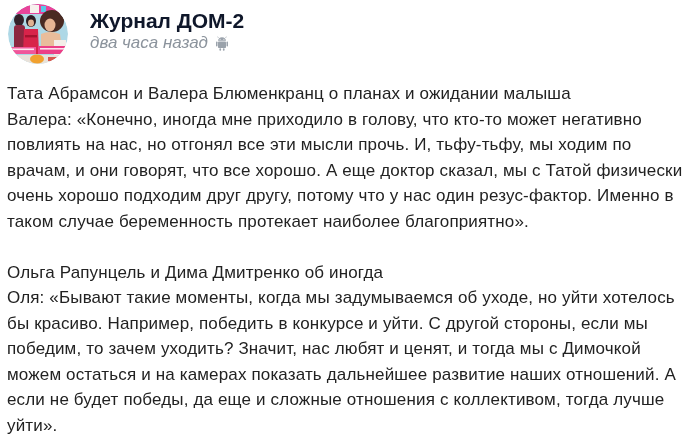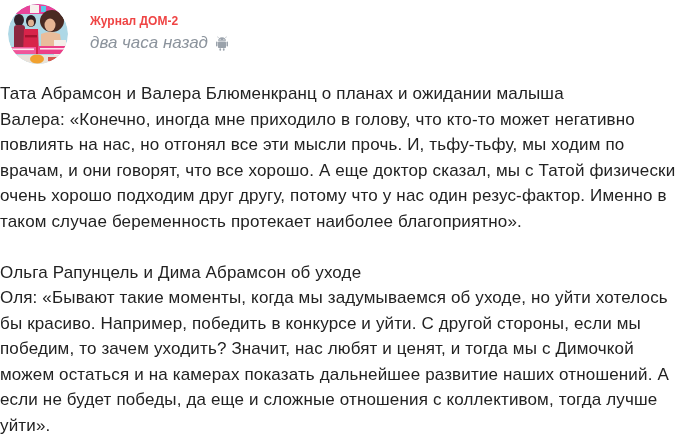--- a/index.html
+++ b/index.html
@@ -31,23 +31,23 @@
     width: 60px;
     height: 60px;
     border-radius: 50%;
     overflow: hidden;
     cursor: pointer;
   }
   .author {
     position: absolute;
     top: 10px;
     left: 90px;
-    font-size: 12px;
+    font-size: 21px;
     font-weight: bold;
-    color: #ef4444;
+    color: #0f172a;
     line-height: 22px;
     cursor: pointer;
     white-space: nowrap;
   }
   .meta-row {
     position: absolute;
     top: 32px;
     left: 90px;
     display: flex;
     align-items: center;
@@ -64,20 +64,21 @@
     margin-left: 7px;
     display: inline-block;
     width: 14px;
     height: 15px;
   }
   .post-text {
     position: absolute;
     top: 81px;
     left: 0;
     width: 687px;
+    padding-left: 7px;
     font-size: 17px;
     line-height: 25.5px;
     letter-spacing: 0.15px;
     color: #222222;
   }
   .section-2 {
     margin-top: 25.5px;
   }
   .section-heading, .section-quote {
     color: #222222;
@@ -144,18 +145,18 @@
     </div>
 
   </div>
 
   <div class="post-text">
     <div class="section section-1">
       <div class="section-heading">Тата Абрамсон и Валера Блюменкранц о планах и ожидании малыша</div>
       <div class="section-quote">Валера: «Конечно, иногда мне приходило в голову, что кто-то может негативно повлиять на нас, но отгонял все эти мысли прочь. И, тьфу-тьфу, мы ходим по врачам, и они говорят, что все хорошо. А еще доктор сказал, мы с Татой физически очень хорошо подходим друг другу, потому что у нас один резус-фактор. Именно в таком случае беременность протекает наиболее благоприятно».</div>
     </div>
     <div class="section section-2">
-      <div class="section-heading">Ольга Рапунцель и Дима Абрамсон об уходе</div>
+      <div class="section-heading">Ольга Рапунцель и Дима Дмитренко об иногда</div>
       <div class="section-quote">Оля: «Бывают такие моменты, когда мы задумываемся об уходе, но уйти хотелось бы красиво. Например, победить в конкурсе и уйти. С другой стороны, если мы победим, то зачем уходить? Значит, нас любят и ценят, и тогда мы с Димочкой можем остаться и на камерах показать дальнейшее развитие наших отношений. А если не будет победы, да еще и сложные отношения с коллективом, тогда лучше уйти».</div>
     </div>
   </div>
 
 </div>
 
 </body></html>

